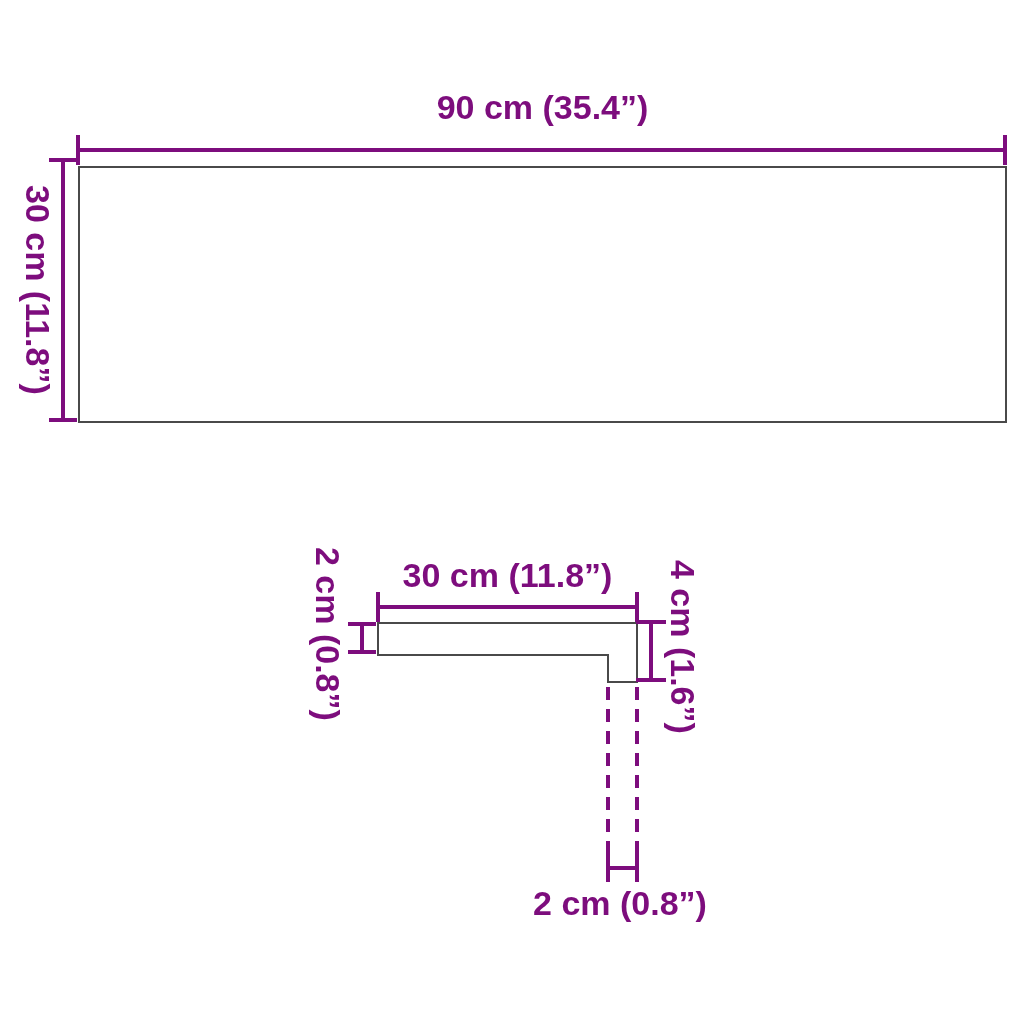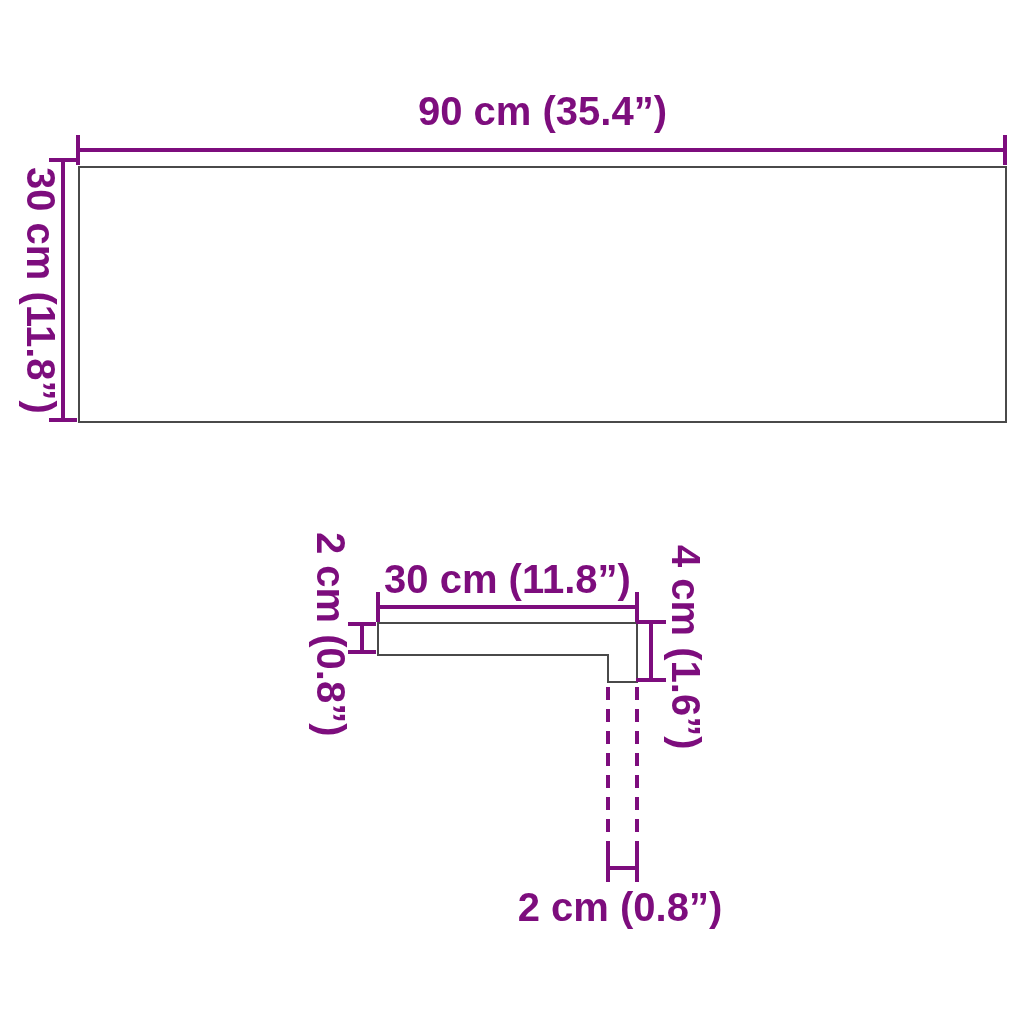--- a/index.html
+++ b/index.html
@@ -11,21 +11,21 @@
     position:relative;
     width:1024px;height:1024px;
     background:#ffffff;
     overflow:hidden;
     font-family:"Liberation Sans",sans-serif;
   }
   .label{
     position:absolute;
     color:var(--purple);
     font-weight:bold;
-    font-size:40px;
+    font-size:34px;
     line-height:1.15;
     text-align:center;
     white-space:nowrap;
   }
   .label-v{
     writing-mode:vertical-rl;
   }
   .dim-h{position:absolute;height:4px;background:var(--purple);}
   .dim-v{position:absolute;width:4px;background:var(--purple);}
   .tick-v{position:absolute;width:4px;height:30px;background:var(--purple);}

